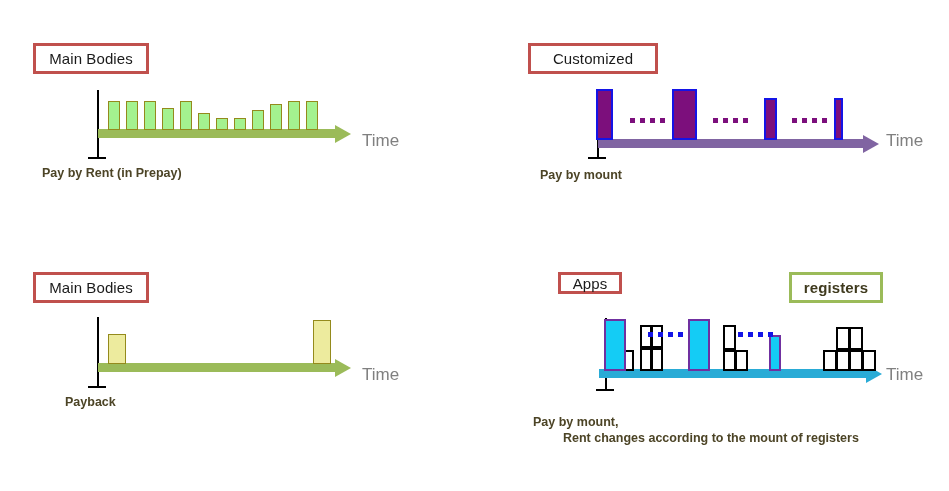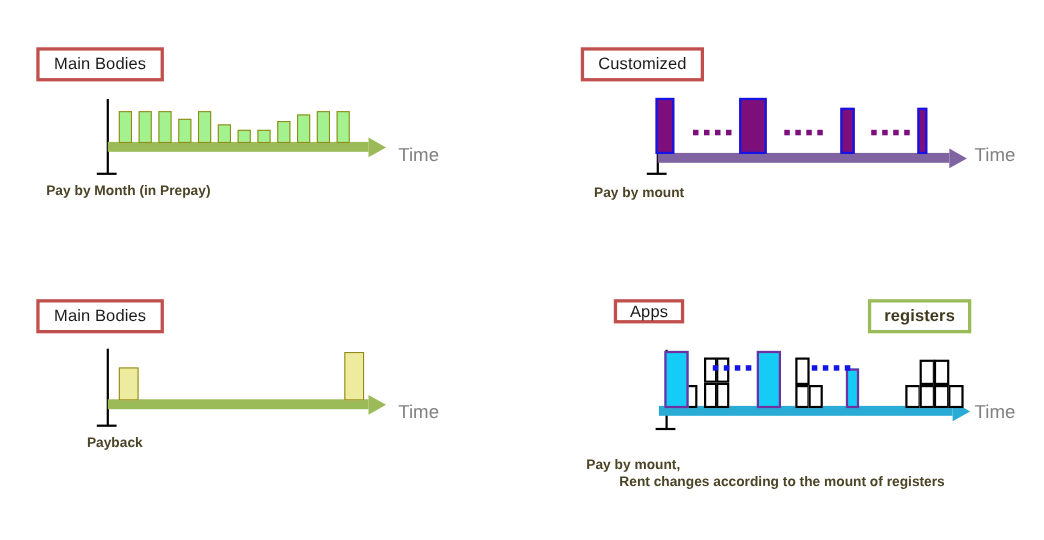--- a/index.html
+++ b/index.html
@@ -130,26 +130,26 @@
     <div class="bar green" style="left:162px; top:108px; width:12px; height:22px;"></div>
     <div class="bar green" style="left:180px; top:101px; width:12px; height:29px;"></div>
     <div class="bar green" style="left:198px; top:113px; width:12px; height:17px;"></div>
     <div class="bar green" style="left:216px; top:118px; width:12px; height:12px;"></div>
     <div class="bar green" style="left:234px; top:118px; width:12px; height:12px;"></div>
     <div class="bar green" style="left:252px; top:110px; width:12px; height:20px;"></div>
     <div class="bar green" style="left:270px; top:104px; width:12px; height:26px;"></div>
     <div class="bar green" style="left:288px; top:101px; width:12px; height:29px;"></div>
     <div class="bar green" style="left:306px; top:101px; width:12px; height:29px;"></div>
 
-    <div class="caption" style="left:42px; top:165px;">Pay by Month (in Prepay)</div>
-  </div>
-
-  <div>
-
-    <div class="chip" style="left:528px; top:43px; width:112px; height:31px;">
+    <div class="caption" style="left:42px; top:165px;">Pay by Rent (in Prepay)</div>
+  </div>
+
+  <div>
+
+    <div class="chip" style="left:528px; top:43px; width:130px; height:31px;">
       <span>Customized</span>
     </div>
 
     <div class="vaxis" style="left:597px; top:90px; height:68px;"></div>
     <div class="vtick" style="left:588px; top:157px;"></div>
 
     <div class="axis-line" style="left:598px; top:139px; width:265px; background:#8064A2;"></div>
     <div class="axis-head" style="left:863px; top:134.5px; border-left:16px solid #8064A2;"></div>
     <div class="time-label" style="left:886px; top:131px;">Time</div>
 
@@ -189,21 +189,21 @@
     <div class="vaxis" style="left:97px; top:317px; height:70px;"></div>
     <div class="vtick" style="left:88px; top:386px;"></div>
 
     <div class="axis-line" style="left:98px; top:363px; width:237px; background:#9BBB59;"></div>
     <div class="axis-head" style="left:335px; top:358.5px; border-left:16px solid #9BBB59;"></div>
     <div class="time-label" style="left:362px; top:365px;">Time</div>
 
     <div class="bar yellow" style="left:108px; top:334px; width:18px; height:30px;"></div>
     <div class="bar yellow" style="left:313px; top:320px; width:18px; height:44px;"></div>
 
-    <div class="caption" style="left:79px; top:394px;">Payback</div>
+    <div class="caption" style="left:65px; top:394px;">Payback</div>
   </div>
 
   <div>
 
     <div class="chip" style="left:558px; top:272px; width:64px; height:22px;">
       <span>Apps</span>
     </div>
 
     <div class="chip green-chip" style="left:789px; top:272px; width:94px; height:31px;text-align:center;">
       <span>registers</span>

